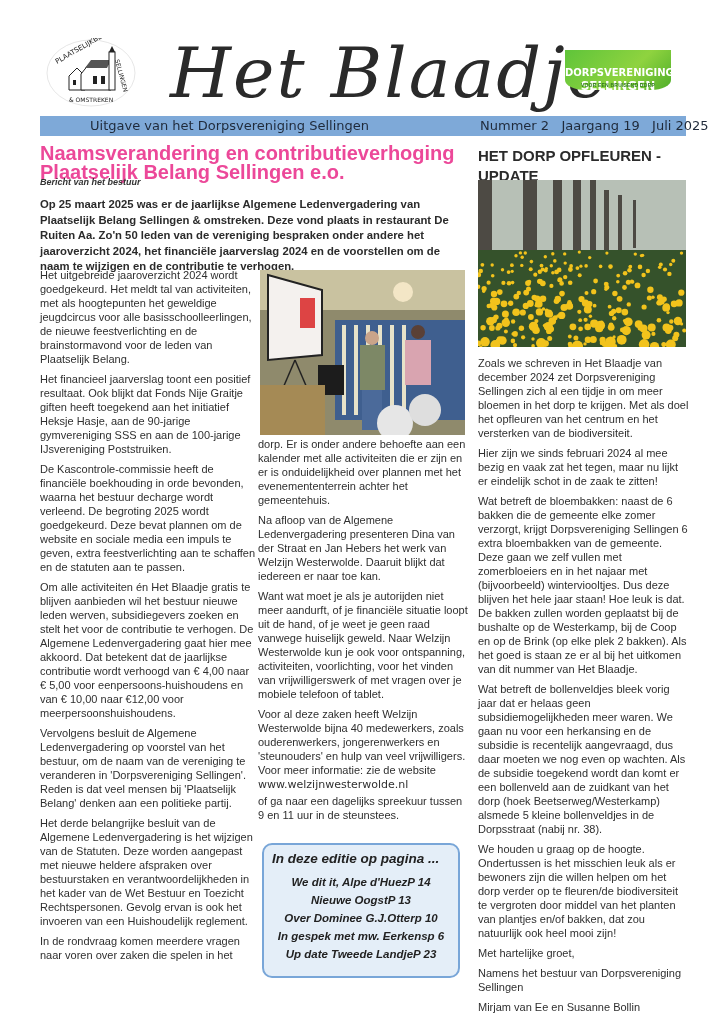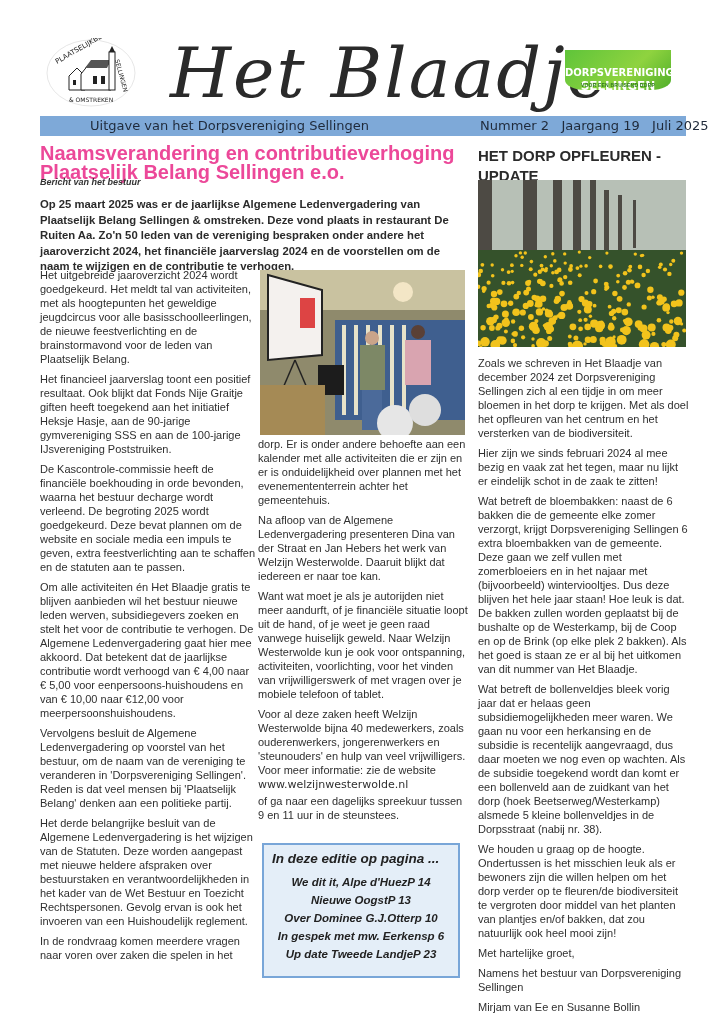--- a/index.html
+++ b/index.html
@@ -27,21 +27,21 @@
   .col1 { left:40px; top:268px; width:218px; }
   .col2 { left:258px; top:438px; width:212px; }
   .col3 { left:478px; top:356px; width:212px; }
 
   .photo-meeting { left:260px; top:270px; width:205px; height:165px; background:#6a6a5c; overflow:hidden; }
   .photo-flowers { left:478px; top:180px; width:208px; height:167px; background:#b9c4b0; overflow:hidden; }
 
   .right-title { left:478px; top:146px; width:220px; font-size:15px; font-weight:bold; line-height:20px; color:#2b2b2b; }
 
   
-  .index-box { left:262px; top:843px; width:198px; height:135px; background:#e4eef8; border:2px solid #79a6d8; border-radius:0; box-sizing:border-box; padding:6px 8px; }
+  .index-box { left:262px; top:843px; width:198px; height:135px; background:#e4eef8; border:2px solid #79a6d8; border-radius:10px; box-sizing:border-box; padding:6px 8px; }
   .index-title { font-size:13.5px; font-weight:bold; font-style:italic; color:#222; margin-bottom:10px; }
   .index-row { display:flex; justify-content:center; font-size:11.5px; font-weight:bold; font-style:italic; color:#222; margin-bottom:6px; }
   .link { font-family:"DejaVu Sans", sans-serif; font-size:11px; }
 </style>
 </head>
 <body>
 
 <div class="abs logo-left">
   <svg width="92" height="70" viewBox="0 0 92 70">
     <ellipse cx="46" cy="35" rx="44" ry="33" fill="none" stroke="#ccc" stroke-width="0.5"></ellipse>

